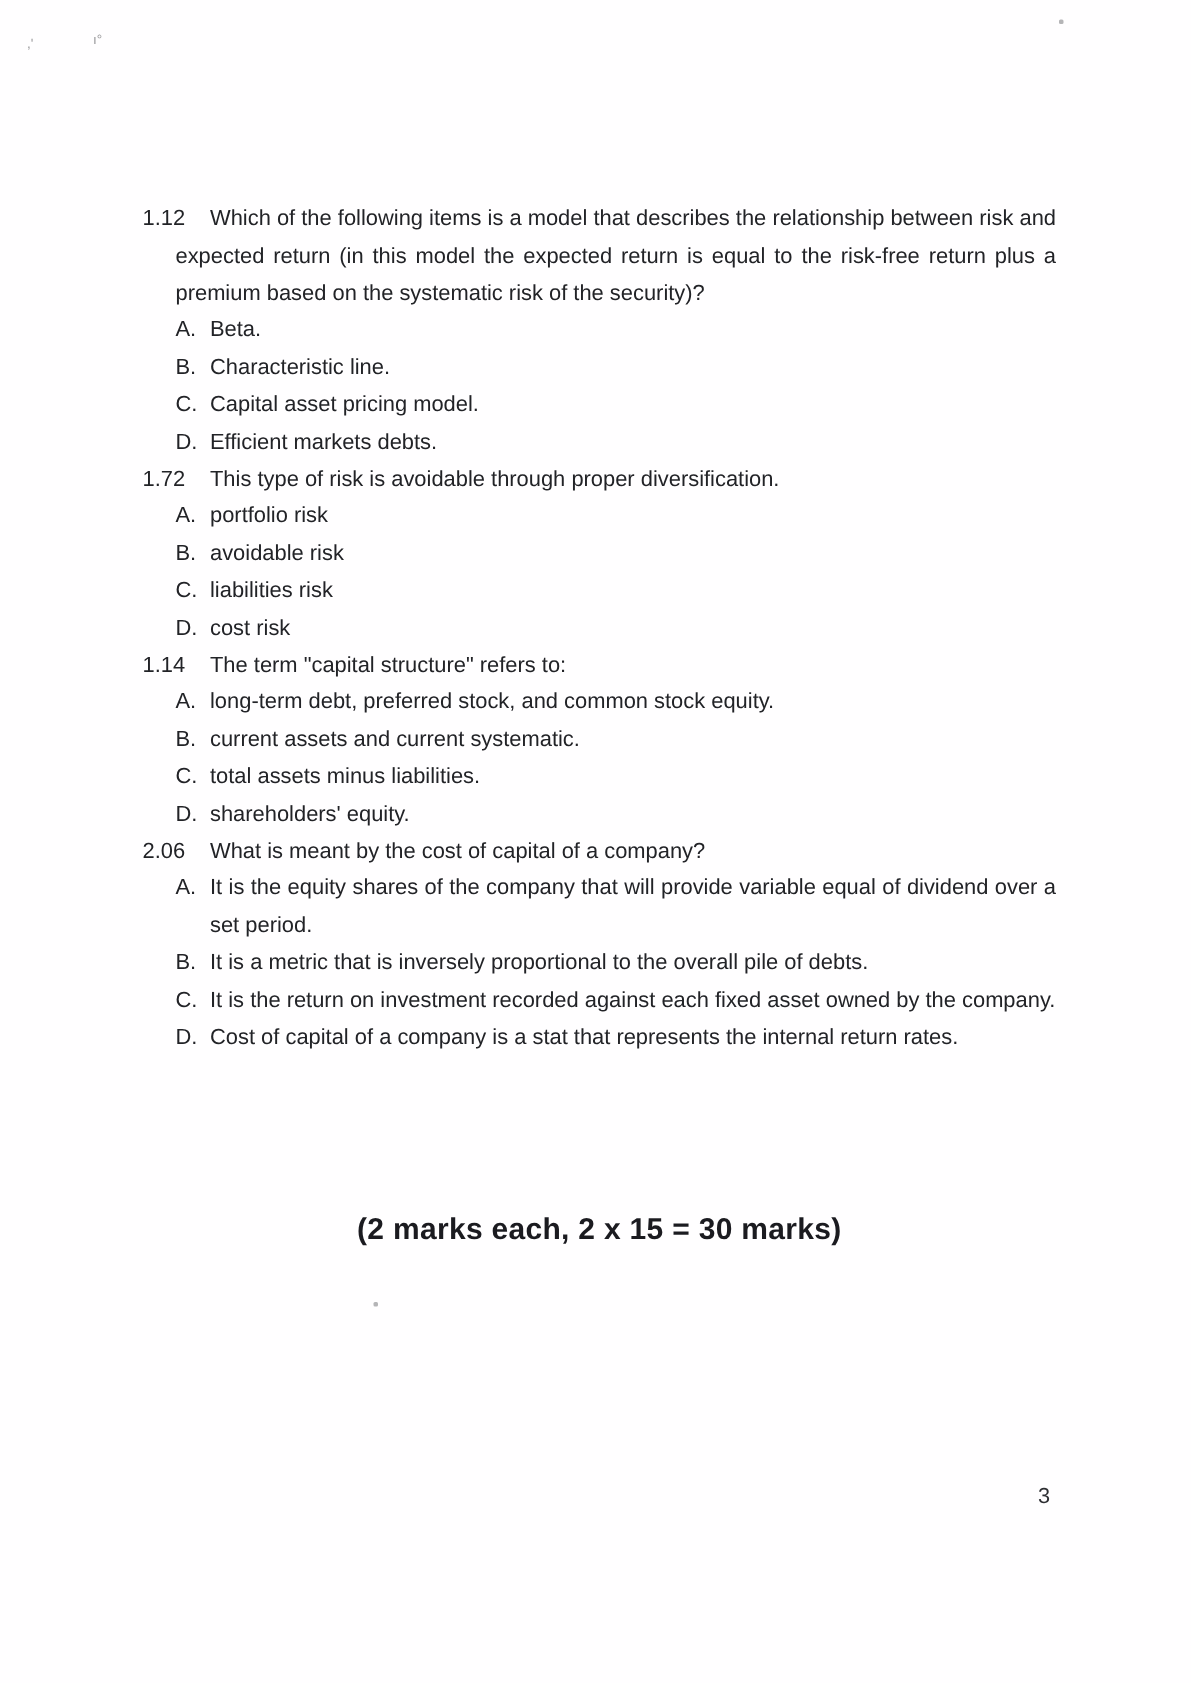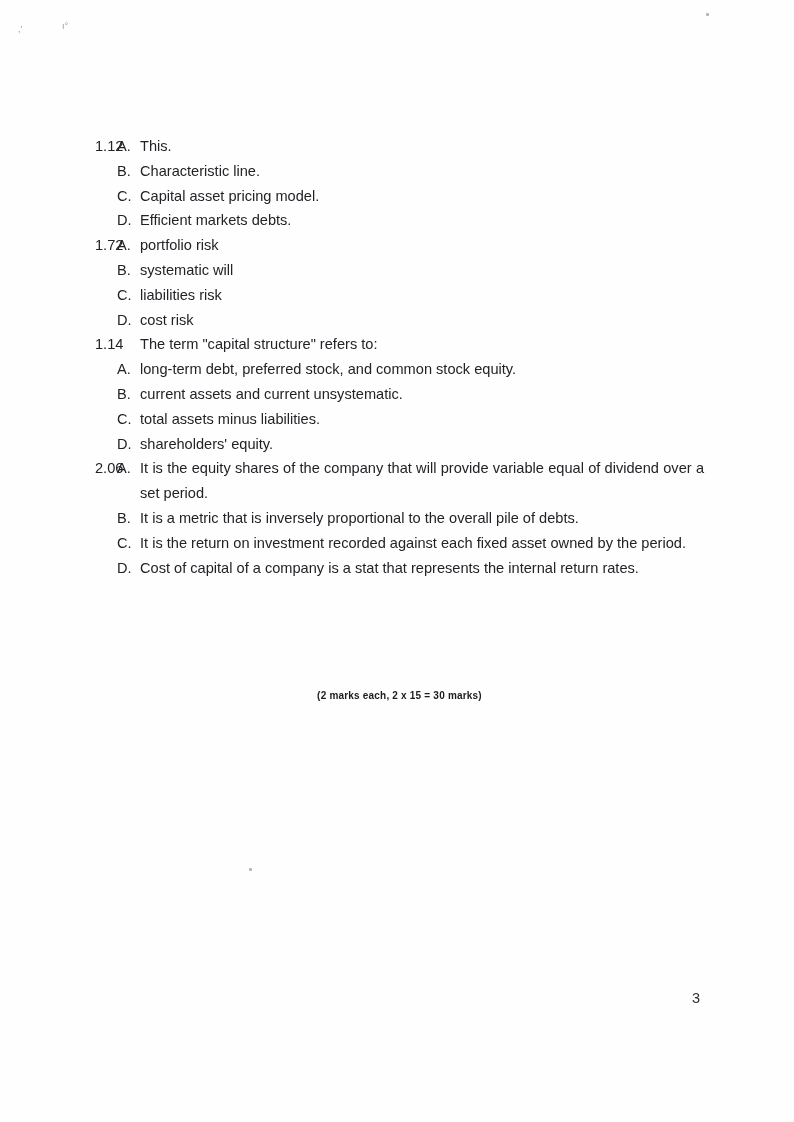--- a/index.html
+++ b/index.html
@@ -46,21 +46,21 @@
     flex: 0 0 23px;
   }
   .option .o-text {
     flex: 1 1 auto;
     text-align: justify;
   }
   .marks-note {
     margin-top: 104px;
     text-align: center;
     font-weight: bold;
-    font-size: 10px;
+    font-size: 20px;
     color: #1b1b20;
     letter-spacing: 0.2px;
   }
   .page-number {
     position: absolute;
     left: 692px;
     top: 990px;
     font-size: 14.5px;
     color: #2e2f33;
   }
@@ -86,92 +86,95 @@
 
   <span class="speck" style="left:18px; top:25px;">,'</span>
   <span class="speck" style="left:62px; top:22px;">ı°</span>
   <span class="speck-dot" style="left:706px; top:13px;"></span>
   <span class="speck-dot" style="left:249px; top:868px;"></span>
 
   <div class="content">
 
     <div class="question">
       <span class="q-num">1.12</span>
+      <p class="q-text">Which of the following items is a model that describes the relationship between risk and expected return (in this model the expected return is equal to the risk-free return plus a premium based on the systematic risk of the security)?</p>
       <div class="option">
         <span class="letter">A.</span>
-        <span class="o-text">This.</span>
+        <span class="o-text">Beta.</span>
       </div>
       <div class="option">
         <span class="letter">B.</span>
         <span class="o-text">Characteristic line.</span>
       </div>
       <div class="option">
         <span class="letter">C.</span>
         <span class="o-text">Capital asset pricing model.</span>
       </div>
       <div class="option">
         <span class="letter">D.</span>
         <span class="o-text">Efficient markets debts.</span>
       </div>
     </div>
 
     <div class="question">
       <span class="q-num">1.72</span>
+      <p class="q-text">This type of risk is avoidable through proper diversification.</p>
       <div class="option">
         <span class="letter">A.</span>
         <span class="o-text">portfolio risk</span>
       </div>
       <div class="option">
         <span class="letter">B.</span>
-        <span class="o-text">systematic will</span>
+        <span class="o-text">avoidable risk</span>
       </div>
       <div class="option">
         <span class="letter">C.</span>
         <span class="o-text">liabilities risk</span>
       </div>
       <div class="option">
         <span class="letter">D.</span>
         <span class="o-text">cost risk</span>
       </div>
     </div>
 
     <div class="question">
       <span class="q-num">1.14</span>
       <p class="q-text">The term "capital structure" refers to:</p>
       <div class="option">
         <span class="letter">A.</span>
         <span class="o-text">long-term debt, preferred stock, and common stock equity.</span>
       </div>
       <div class="option">
         <span class="letter">B.</span>
-        <span class="o-text">current assets and current unsystematic.</span>
+        <span class="o-text">current assets and current systematic.</span>
       </div>
       <div class="option">
         <span class="letter">C.</span>
         <span class="o-text">total assets minus liabilities.</span>
       </div>
       <div class="option">
         <span class="letter">D.</span>
         <span class="o-text">shareholders' equity.</span>
       </div>
     </div>
 
     <div class="question">
       <span class="q-num">2.06</span>
+      <p class="q-text">What is meant by the cost of capital of a company?</p>
       <div class="option">
         <span class="letter">A.</span>
         <span class="o-text">It is the equity shares of the company that will provide variable equal of dividend over a set period.</span>
       </div>
       <div class="option">
         <span class="letter">B.</span>
         <span class="o-text">It is a metric that is inversely proportional to the overall pile of debts.</span>
       </div>
       <div class="option">
         <span class="letter">C.</span>
-        <span class="o-text">It is the return on investment recorded against each fixed asset owned by the period.</span>
+        <span class="o-text">It is the return on investment recorded against each fixed asset owned by the company.</span>
       </div>
       <div class="option">
         <span class="letter">D.</span>
         <span class="o-text">Cost of capital of a company is a stat that represents the internal return rates.</span>
       </div>
     </div>
 
     <div class="marks-note">(2 marks each, 2 x 15 = 30 marks)</div>
 
   </div>

